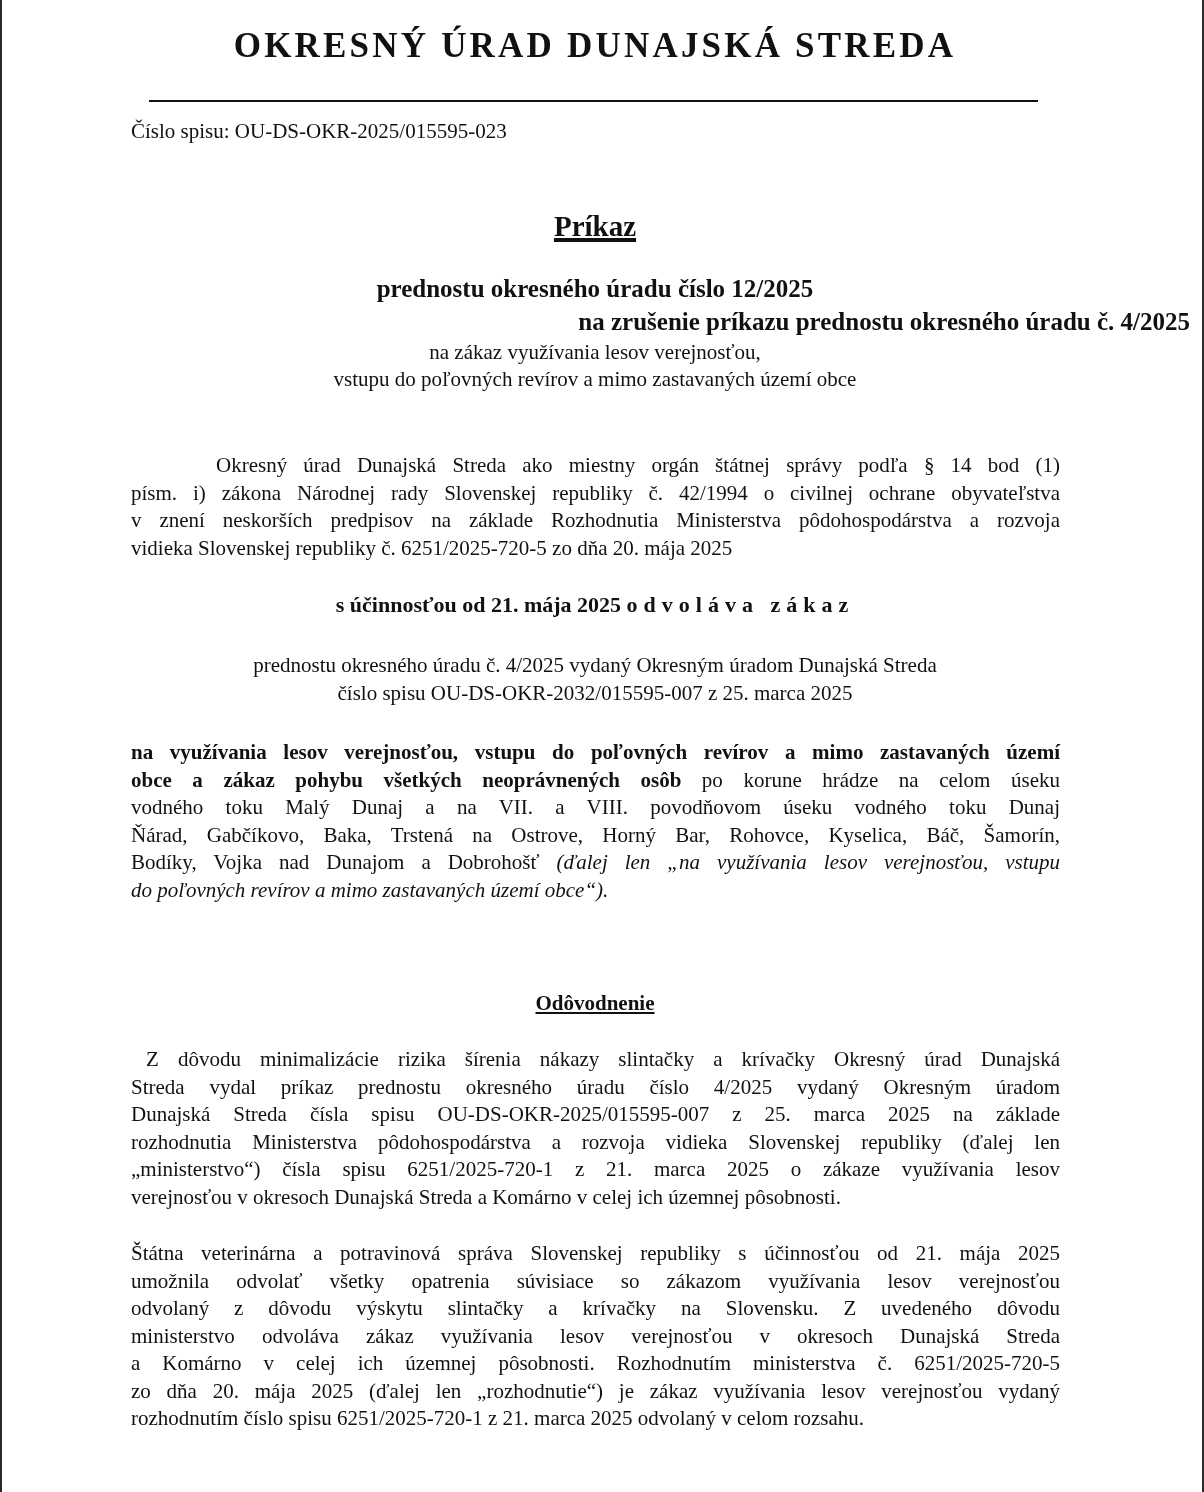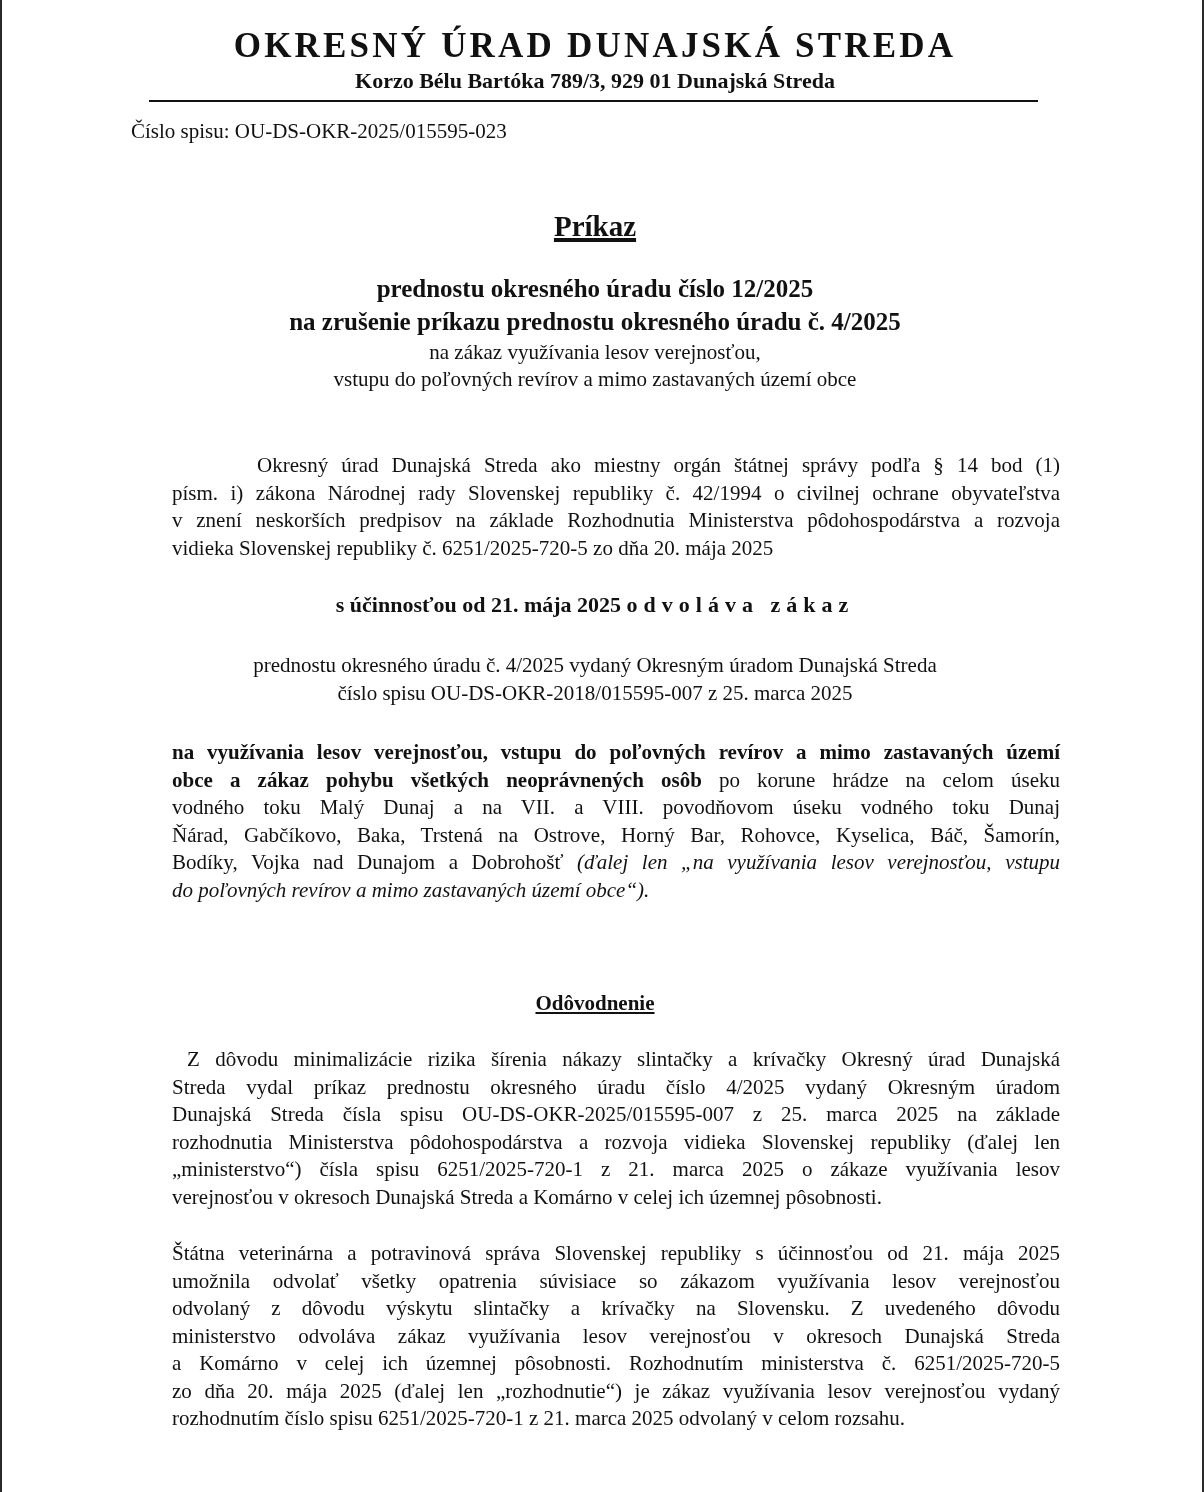--- a/index.html
+++ b/index.html
@@ -20,29 +20,29 @@
     }
     .header-rule {
       position: absolute; left: 149px; top: 100px; width: 889px; height: 2px; background: #111;
     }
     .file-number { left: 131px; top: 117px; font-size: 21px; line-height: 28px; }
     .doc-title {
       top: 208px; font-weight: bold; font-size: 29px; line-height: 36px; text-decoration: underline;
     }
     .doc-title span { text-decoration: underline; text-underline-offset: 4px; }
     .sub1 { top: 274px; font-weight: bold; font-size: 25px; line-height: 30px; }
-    .sub2 { top: 307px; font-weight: bold; font-size: 25px; line-height: 30px; }
+    .sub2 { top: 307px; font-weight: bold; font-size: 25px; line-height: 30px; text-align: right; }
     .sub3 { top: 339px; font-size: 21px; line-height: 26px; }
     .sub4 { top: 366px; font-size: 21px; line-height: 26px; }
 
     .para {
       position: absolute; left: 131px; width: 929px; font-size: 21px; line-height: 27.5px;
       text-align: justify; white-space: normal;
     }
-    .para .line { display: block; text-align: justify; text-align-last: justify; height: 27.5px; margin-left: 41px; }
+    .para .line { display: block; text-align: justify; text-align-last: justify; height: 27.5px; }
     .para .line.last { text-align-last: left; }
     .p1 { top: 452px; }
     .p1 .first { padding-left: 85px; }
 
     .revokes { top: 591px; font-weight: bold; font-size: 22px; line-height: 28px; }
     .revokes .spaced { letter-spacing: 6px; }
     .ref1 { top: 652px; font-size: 21px; line-height: 27px; }
     .ref2 { top: 680px; font-size: 21px; line-height: 27px; }
 
     .p2 { top: 739px; }
@@ -57,41 +57,40 @@
   </style>
 </head>
 <body>
 
 <div class="edge-left"></div>
 <div class="edge-right"></div>
 
 <div class="page">
 
   <div class="abs center office-title">OKRESNÝ ÚRAD DUNAJSKÁ STREDA</div>
-  <div class="abs center office-address">Korzo Bélu Bartóka 789/3, 929 01  Dunajská Streda</div>
   <div class="header-rule"></div>
 
   <div class="abs file-number">Číslo spisu: OU-DS-OKR-2025/015595-023</div>
 
   <div class="abs center doc-title"><span>Príkaz</span></div>
   <div class="abs center sub1">prednostu okresného úradu číslo 12/2025</div>
   <div class="abs center sub2">na zrušenie príkazu prednostu okresného úradu č. 4/2025</div>
   <div class="abs center sub3">na  zákaz využívania lesov verejnosťou,</div>
   <div class="abs center sub4">vstupu do poľovných revírov a mimo zastavaných území obce</div>
 
   <div class="para p1">
     <span class="line first">Okresný úrad Dunajská Streda ako miestny orgán štátnej správy podľa § 14 bod (1)</span>
     <span class="line">písm. i) zákona Národnej rady Slovenskej republiky č. 42/1994 o civilnej ochrane obyvateľstva</span>
     <span class="line">v znení neskorších predpisov na základe Rozhodnutia Ministerstva pôdohospodárstva a rozvoja</span>
     <span class="line last">vidieka Slovenskej republiky č. 6251/2025-720-5 zo dňa 20. mája 2025</span>
   </div>
 
   <div class="abs center revokes"><span>s účinnosťou od 21. mája 2025 </span><span class="spaced">odvoláva  zákaz</span></div>
   <div class="abs center ref1">prednostu okresného úradu č. 4/2025 vydaný Okresným úradom Dunajská Streda</div>
-  <div class="abs center ref2">číslo spisu OU-DS-OKR-2018/015595-007 z 25. marca 2025</div>
+  <div class="abs center ref2">číslo spisu OU-DS-OKR-2032/015595-007 z 25. marca 2025</div>
 
   <div class="para p2">
     <span class="line"><b>na využívania lesov verejnosťou, vstupu do poľovných revírov a mimo zastavaných území</b></span>
     <span class="line"><b>obce a zákaz pohybu všetkých neoprávnených osôb</b><span> po korune hrádze na celom úseku</span></span>
     <span class="line">vodného toku Malý Dunaj a na VII. a VIII. povodňovom úseku vodného toku Dunaj</span>
     <span class="line">Ňárad, Gabčíkovo, Baka, Trstená na Ostrove, Horný Bar, Rohovce, Kyselica, Báč,  Šamorín,</span>
     <span class="line"><span>Bodíky, Vojka nad Dunajom a Dobrohošť </span><i>(ďalej len „na využívania lesov verejnosťou, vstupu</i></span>
     <span class="line last"><i>do poľovných revírov a mimo zastavaných území obce“).</i></span>
   </div>
 

